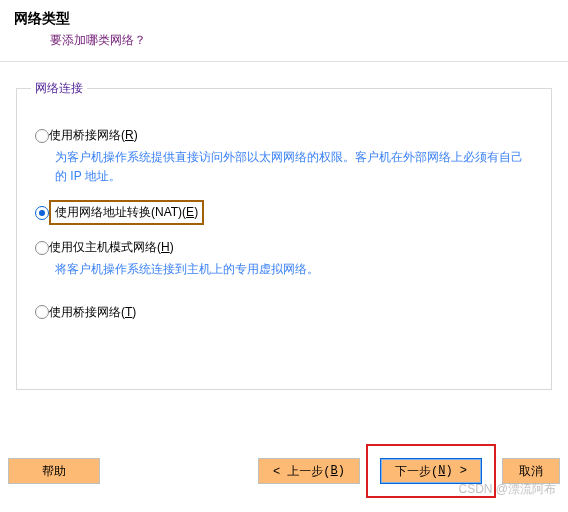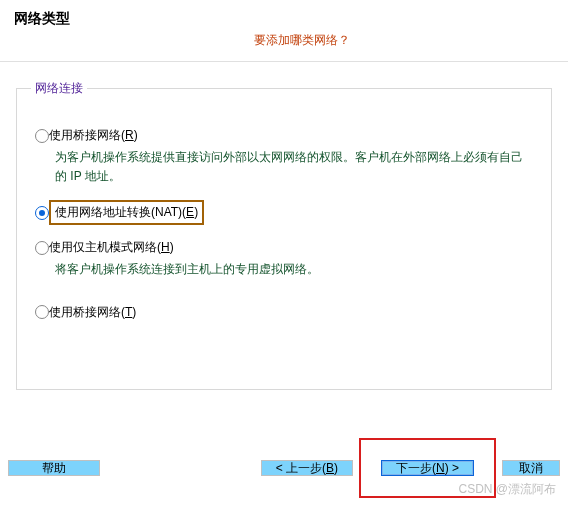--- a/index.html
+++ b/index.html
@@ -4,53 +4,53 @@
 <style>
 * { box-sizing: border-box; margin: 0; padding: 0; }
 body {
   width: 568px; height: 512px;
   font-family: "Microsoft YaHei", "SimSun", sans-serif;
   font-size: 12px; background: #fff; color: #000;
   display: flex; flex-direction: column; overflow: hidden;
 }
 .header { padding: 10px 14px 12px 14px; }
 .title { font-size: 14px; font-weight: bold; }
-.subtitle { padding-left: 36px; margin-top: 4px; color: #c2410c; text-align: center; }
+.subtitle { padding-left: 36px; margin-top: 4px; color: #701a75; }
 .divider { height: 1px; background: #e0e0e0; margin: 0; }
 .content { flex: 1; padding: 18px 16px 8px 16px; }
 fieldset { border: 1px solid #d8d8d8; padding: 16px 14px 10px 14px; height: 310px; }
 legend { padding: 0 4px; color: #4c1d95; }
 .opt { margin: 14px 4px 14px 4px; }
 .opt:first-child { margin-top: 6px; }
 .opt.last { margin-top: 24px; }
 .radio-row { display: flex; align-items: center; }
 .radio {
   width: 14px; height: 14px; border: 1px solid #888; border-radius: 50%;
   background: #fff; position: relative; flex: 0 0 14px;
 }
 .radio.selected { border-color: #0a64d8; }
 .radio.selected::after {
   content: ""; position: absolute; left: 3px; top: 3px;
   width: 6px; height: 6px; background: #0a64d8; border-radius: 50%;
 }
 .rlabel .u { text-decoration: underline; }
-.desc { margin: 4px 0 0 20px; line-height: 1.6; color: #14532d; }
+.desc { margin: 4px 0 0 20px; line-height: 1.6; color: #3b82f6; }
 .highlight { border: 2px solid #a16207; padding: 2px 4px; display: inline-block; }
 .footer {
   display: flex; align-items: center; gap: 6px;
   padding: 10px 8px 14px 8px;
 }
 .btn {
-  height: 16px; border: 1px solid #c0c0c0; background: #7dd3fc;
+  height: 26px; border: 1px solid #c0c0c0; background: #fdba74;
   font-size: 12px; padding: 0 14px; display: inline-flex;
-  align-items: center; justify-content: center; cursor: default;
+  align-items: center; justify-content: center; cursor: default; font-family: Liberation Mono, monospace;
 }
 .btn .u { text-decoration: underline; }
 .spacer { flex: 1; }
-.box-red { border: 2px solid #d81e1e; padding: 20px; display: inline-flex; }
+.box-red { border: 2px solid #d81e1e; padding: 12px; display: inline-flex; }
 .box-red .btn { border-color: #0a64d8; box-shadow: inset 0 0 0 1px #7db3ec; }
 .watermark {
   position: absolute; right: 12px; bottom: 14px;
   color: rgba(140,140,140,0.55); font-size: 12px; pointer-events: none;
 }
 </style>
 </head>
 <body>
 
 <div class="header">

